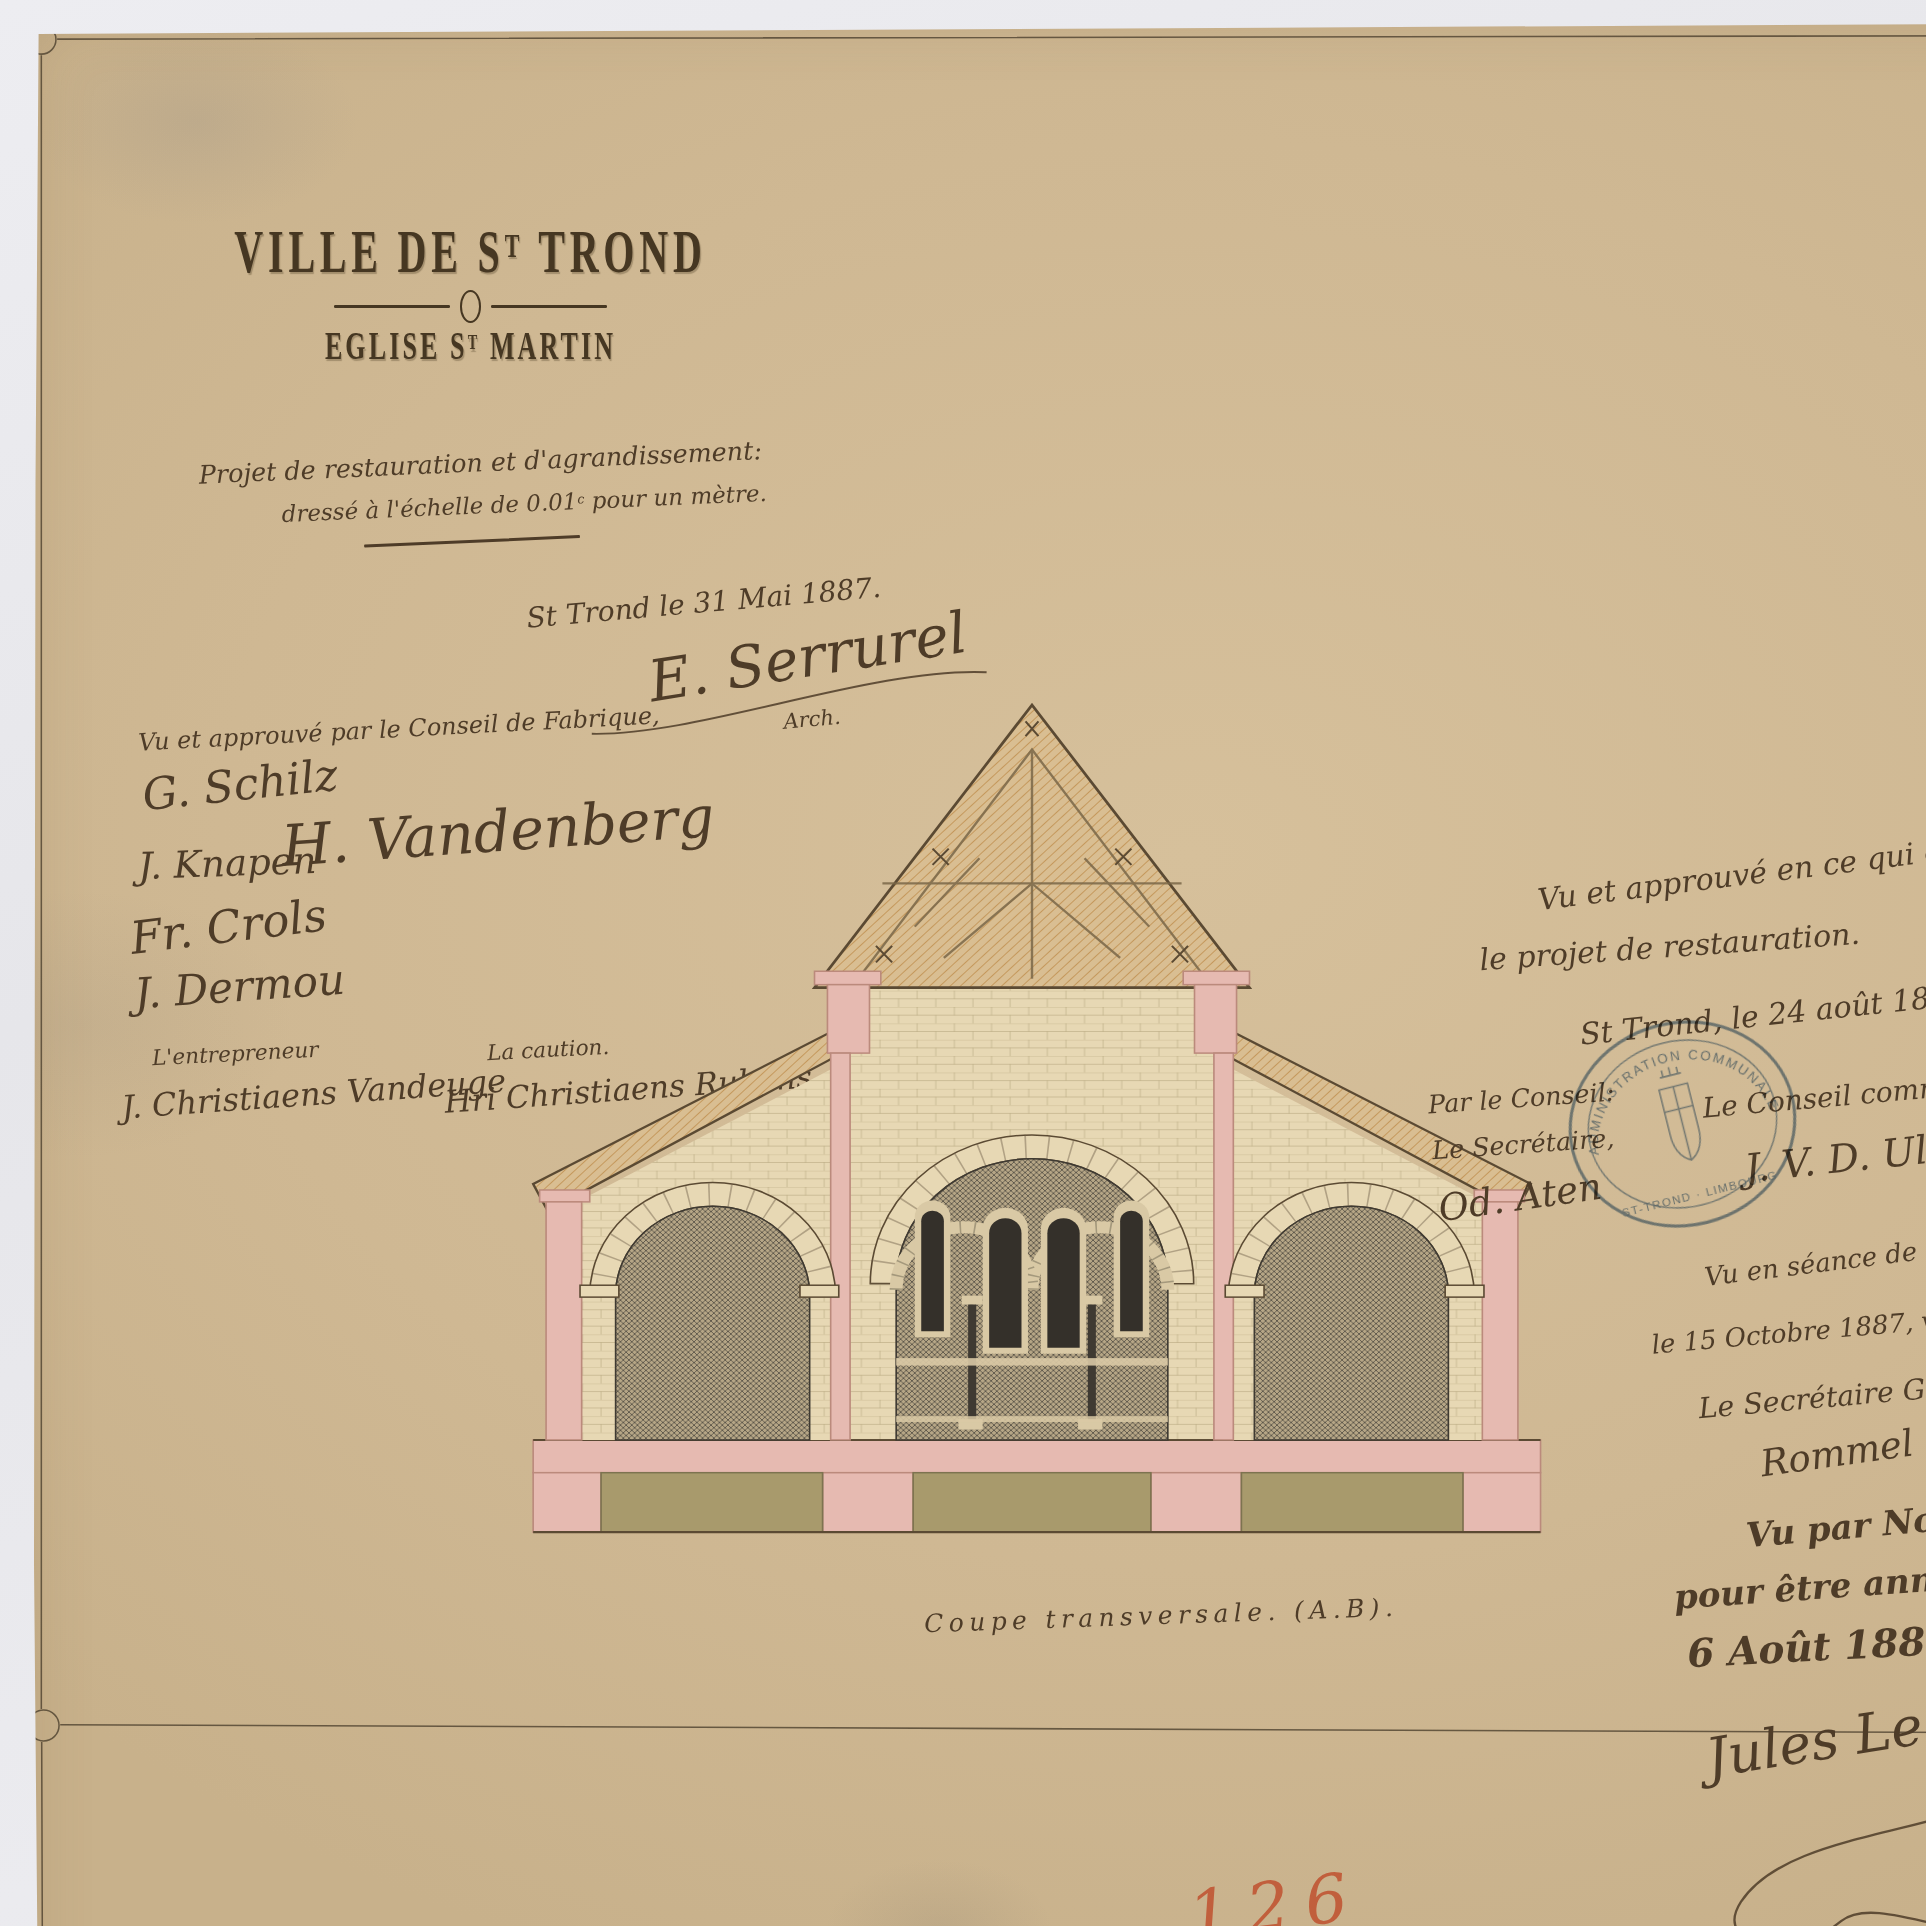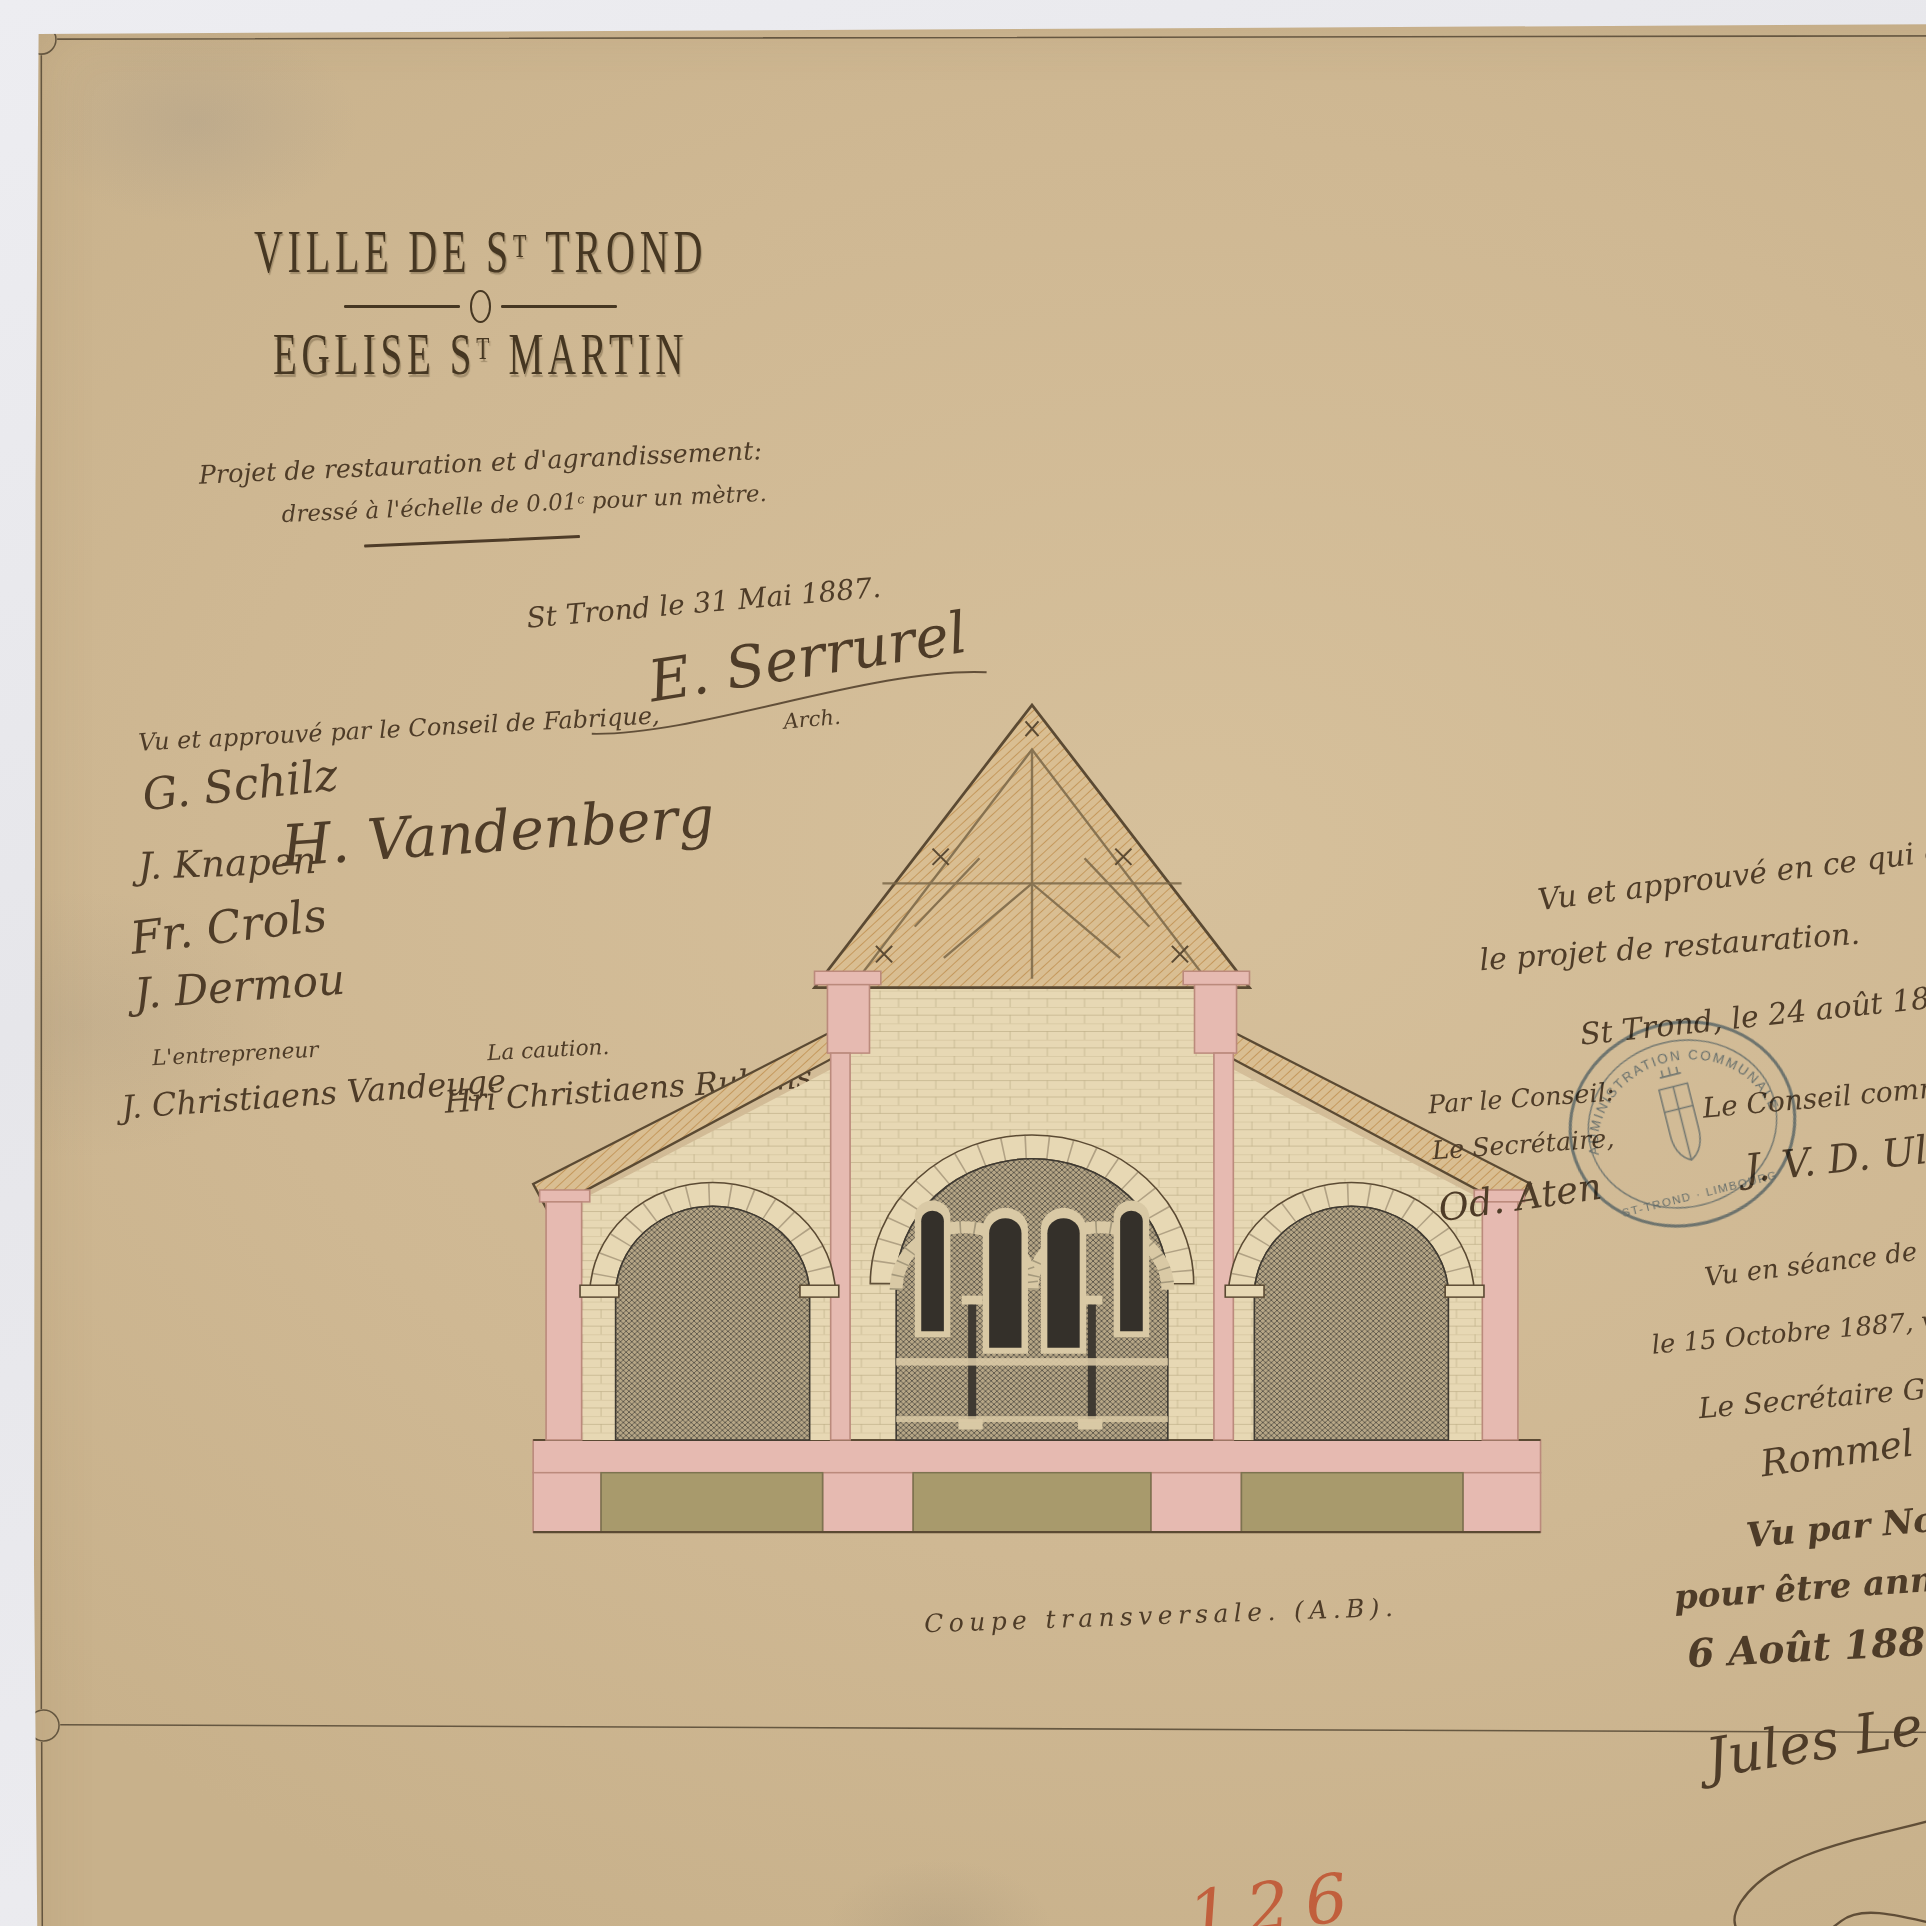--- a/index.html
+++ b/index.html
@@ -48,30 +48,30 @@
       <circle cx="19" cy="45" r="38"></circle>
       <circle cx="5259" cy="32" r="38"></circle>
       <circle cx="25" cy="4422" r="40"></circle>
       <circle cx="5259" cy="4444" r="40"></circle>
       <path d="M60 44 L5218 35 M5300 33 L6008 28"></path>
       <path d="M68 4420 L5216 4441 M5302 4446 L6004 4437"></path>
       <path d="M19 86 L19 4379 M20 4465 L22 5098"></path>
       <path d="M5259 72 L5259 4401 M5259 4487 L5256 5130"></path>
     </svg>
 
-    <div style="position:absolute;left:173px;top:208px;width:547px;">
+    <div style="position:absolute;left:163px;top:208px;width:547px;font-weight:bold;">
       <div class="titleline" style="font-size:40px;">
         <span class="stretch"><span>Ville de S</span><span class="sup">t</span><span> Trond</span></span>
       </div>
       <div class="ornament">
         <div class="bar"></div>
         <div class="oval"></div>
         <div class="bar"></div>
       </div>
-      <div class="titleline" style="font-size:39px;">
+      <div class="titleline" style="font-size:26px;">
         <span class="stretch"><span>Eglise S</span><span class="sup">t</span><span> Martin</span></span>
       </div>
     </div>
 
     <div style="position:absolute;left:166px;top:424px;width:624px;transform:rotate(-2.5deg);">
       <div class="hw" style="position:relative;font-size:25.4px;">
         <span>Projet de restauration et d'agrandissement:</span>
       </div>
       <div class="hw" style="position:relative;font-size:23px;margin:14.6px 0 0 81px;">
         <span>dressé à l'échelle de 0.01</span><span class="sup">c</span><span> pour un mètre.</span>

